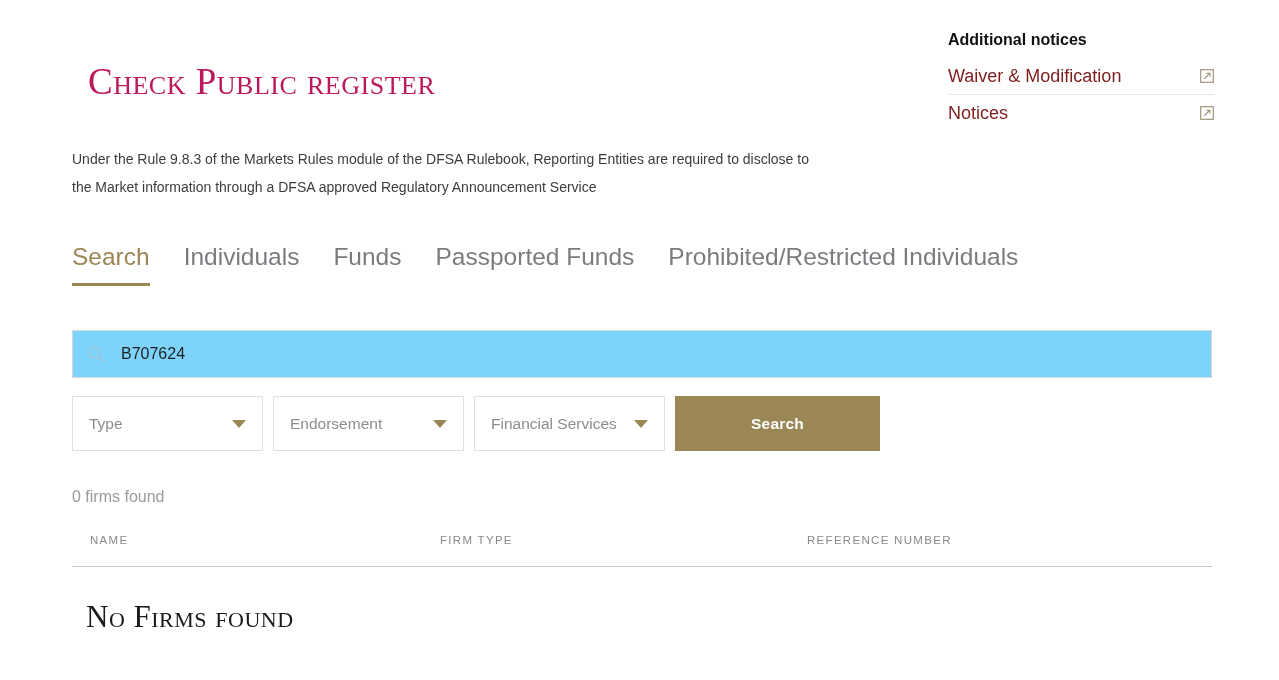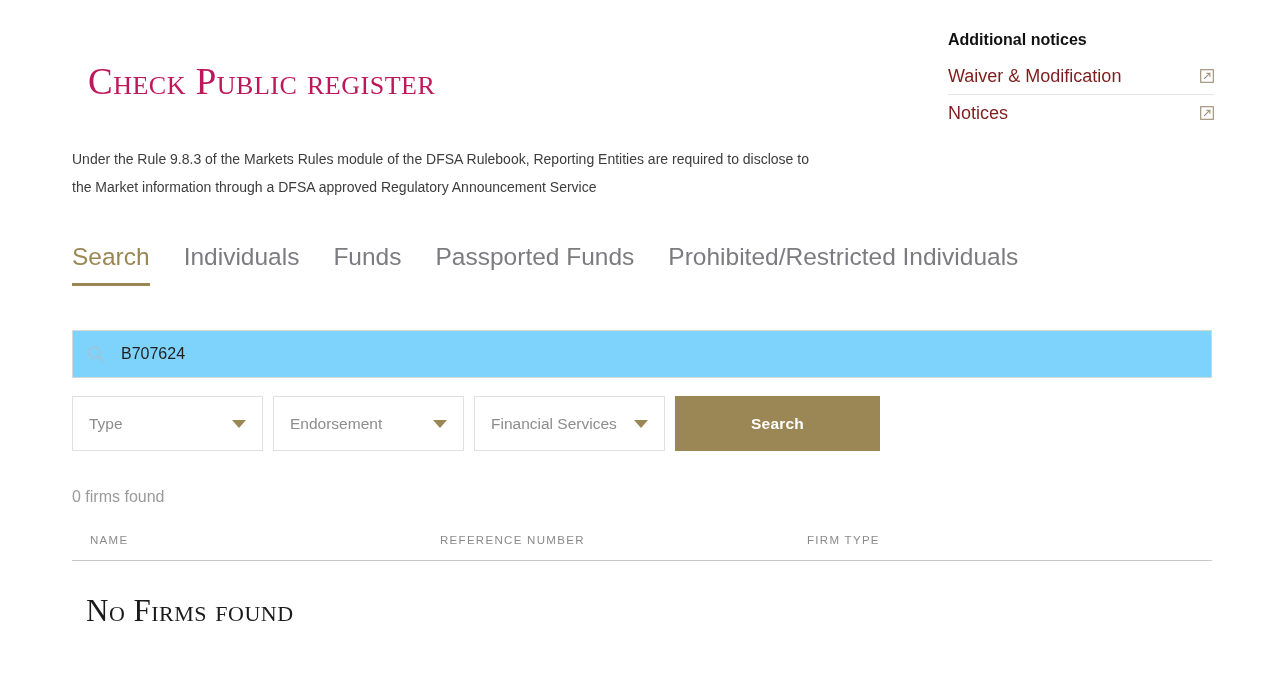--- a/index.html
+++ b/index.html
@@ -152,21 +152,21 @@
 
   
   .result-count {
     margin-top: 37px;
     font-size: 16px;
     color: #9a9a9a;
   }
   .table-head {
     display: flex;
     margin-top: 28px;
-    padding-bottom: 14px;
+    padding-bottom: 20px;
     border-bottom: 1px solid #c9c9c9;
   }
   .th {
     font-size: 11.5px;
     letter-spacing: 1.3px;
     color: #8a8a8a;
     font-weight: 400;
     text-transform: uppercase;
   }
   .th.name { width: 368px; padding-left: 18px; }
@@ -255,22 +255,22 @@
         <span class="label">Financial Services</span>
         <span class="caret"></span>
       </div>
       <button class="search-btn">Search</button>
     </div>
 
     <div class="result-count">0 firms found</div>
 
     <div class="table-head">
       <div class="th name">NAME</div>
+      <div class="th type">FIRM TYPE</div>
       <div class="th ref">REFERENCE NUMBER</div>
-      <div class="th type">FIRM TYPE</div>
     </div>
 
     <div class="empty-msg">No Firms found</div>
 
   </div>
 
   <div class="aside">
     <h2 class="aside-title">Additional notices</h2>
 
     <a class="aside-link">

